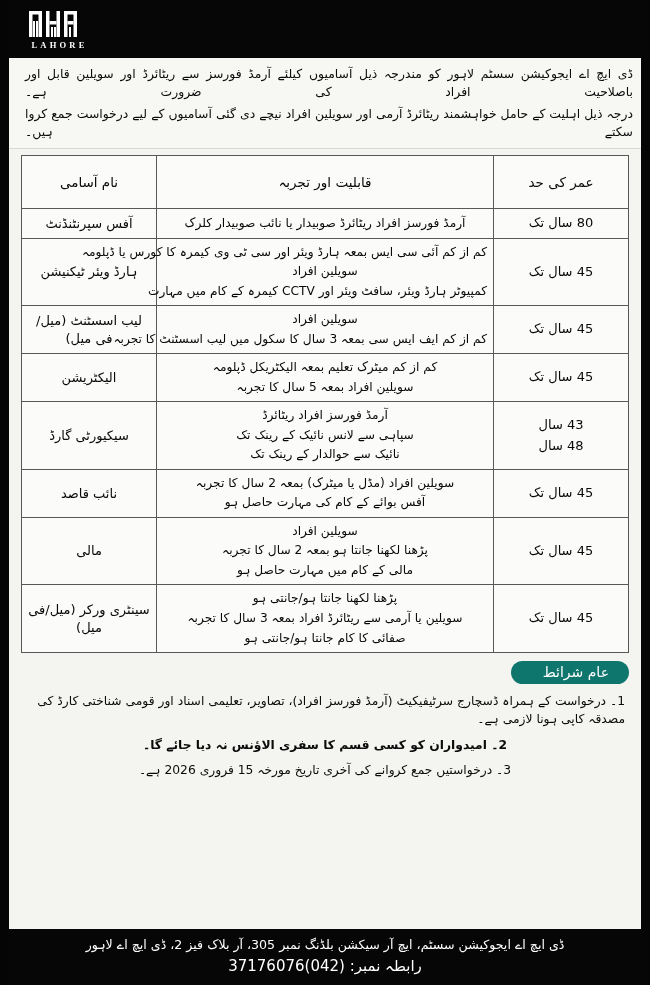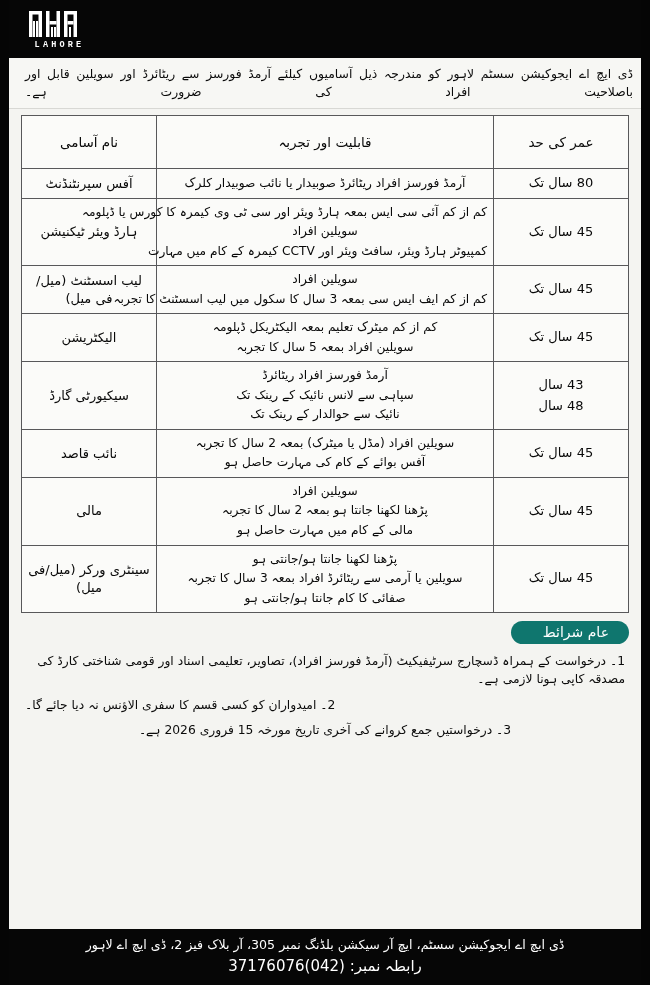--- a/index.html
+++ b/index.html
@@ -59,21 +59,21 @@
     gap: 1px;
   }
   .logo-mark {
     display: block;
   }
   .logo-sub {
     color: #ffffff;
     font-size: 8.5px;
     letter-spacing: 3.2px;
     font-weight: 700;
-    font-family: Liberation Mono, monospace;
+    font-family: Liberation Serif, serif;
     direction: ltr;
     padding-left: 3px;
   }
 
   
   .intro {
     background: #f7f7f4;
     padding: 7px 8px 7px 16px;
     border-bottom: 1px solid #d8d8d4;
   }
@@ -152,21 +152,21 @@
     clear: both;
     padding: 4px 4px 6px 4px;
   }
   .cond-list .cond-item {
     font-size: 12.3px;
     line-height: 1.5;
     color: #0b0b0b;
     margin-bottom: 7px;
     text-align: right;
   }
-  .cond-list .cond-item:nth-child(2) { text-align: left; }
+  .cond-list .cond-item:nth-child(2) { text-align: center; font-weight: bold; }
   .cond-list .cond-item:nth-child(3) { text-align: center; }
 
   
   .footer-band {
     position: absolute;
     bottom: 0;
     left: 0;
     right: 0;
     background: #060606;
     color: #ffffff;
@@ -214,20 +214,21 @@
           <rect x="39.5" y="12" width="6" height="3.5"></rect>
           <rect x="41" y="18" width="2" height="10"></rect>
         </g>
       </svg>
       <div class="logo-sub">LAHORE</div>
     </div>
   </div>
 
   <div class="intro">
     <p>ڈی ایچ اے ایجوکیشن سسٹم لاہور کو مندرجہ ذیل آسامیوں کیلئے آرمڈ فورسز سے ریٹائرڈ اور سویلین قابل اور باصلاحیت افراد کی ضرورت ہے۔</p>
+    <p>درجہ ذیل اہلیت کے حامل خواہشمند ریٹائرڈ آرمی اور سویلین افراد نیچے دی گئی آسامیوں کے لیے درخواست جمع کروا سکتے ہیں۔</p>
   </div>
 
   <div class="table-wrap">
     <table class="jobs">
       <thead>
         <tr>
           <th class="col-age">عمر کی حد</th>
           <th class="col-qual">قابلیت اور تجربہ</th>
           <th class="col-post">نام آسامی</th>
         </tr>

